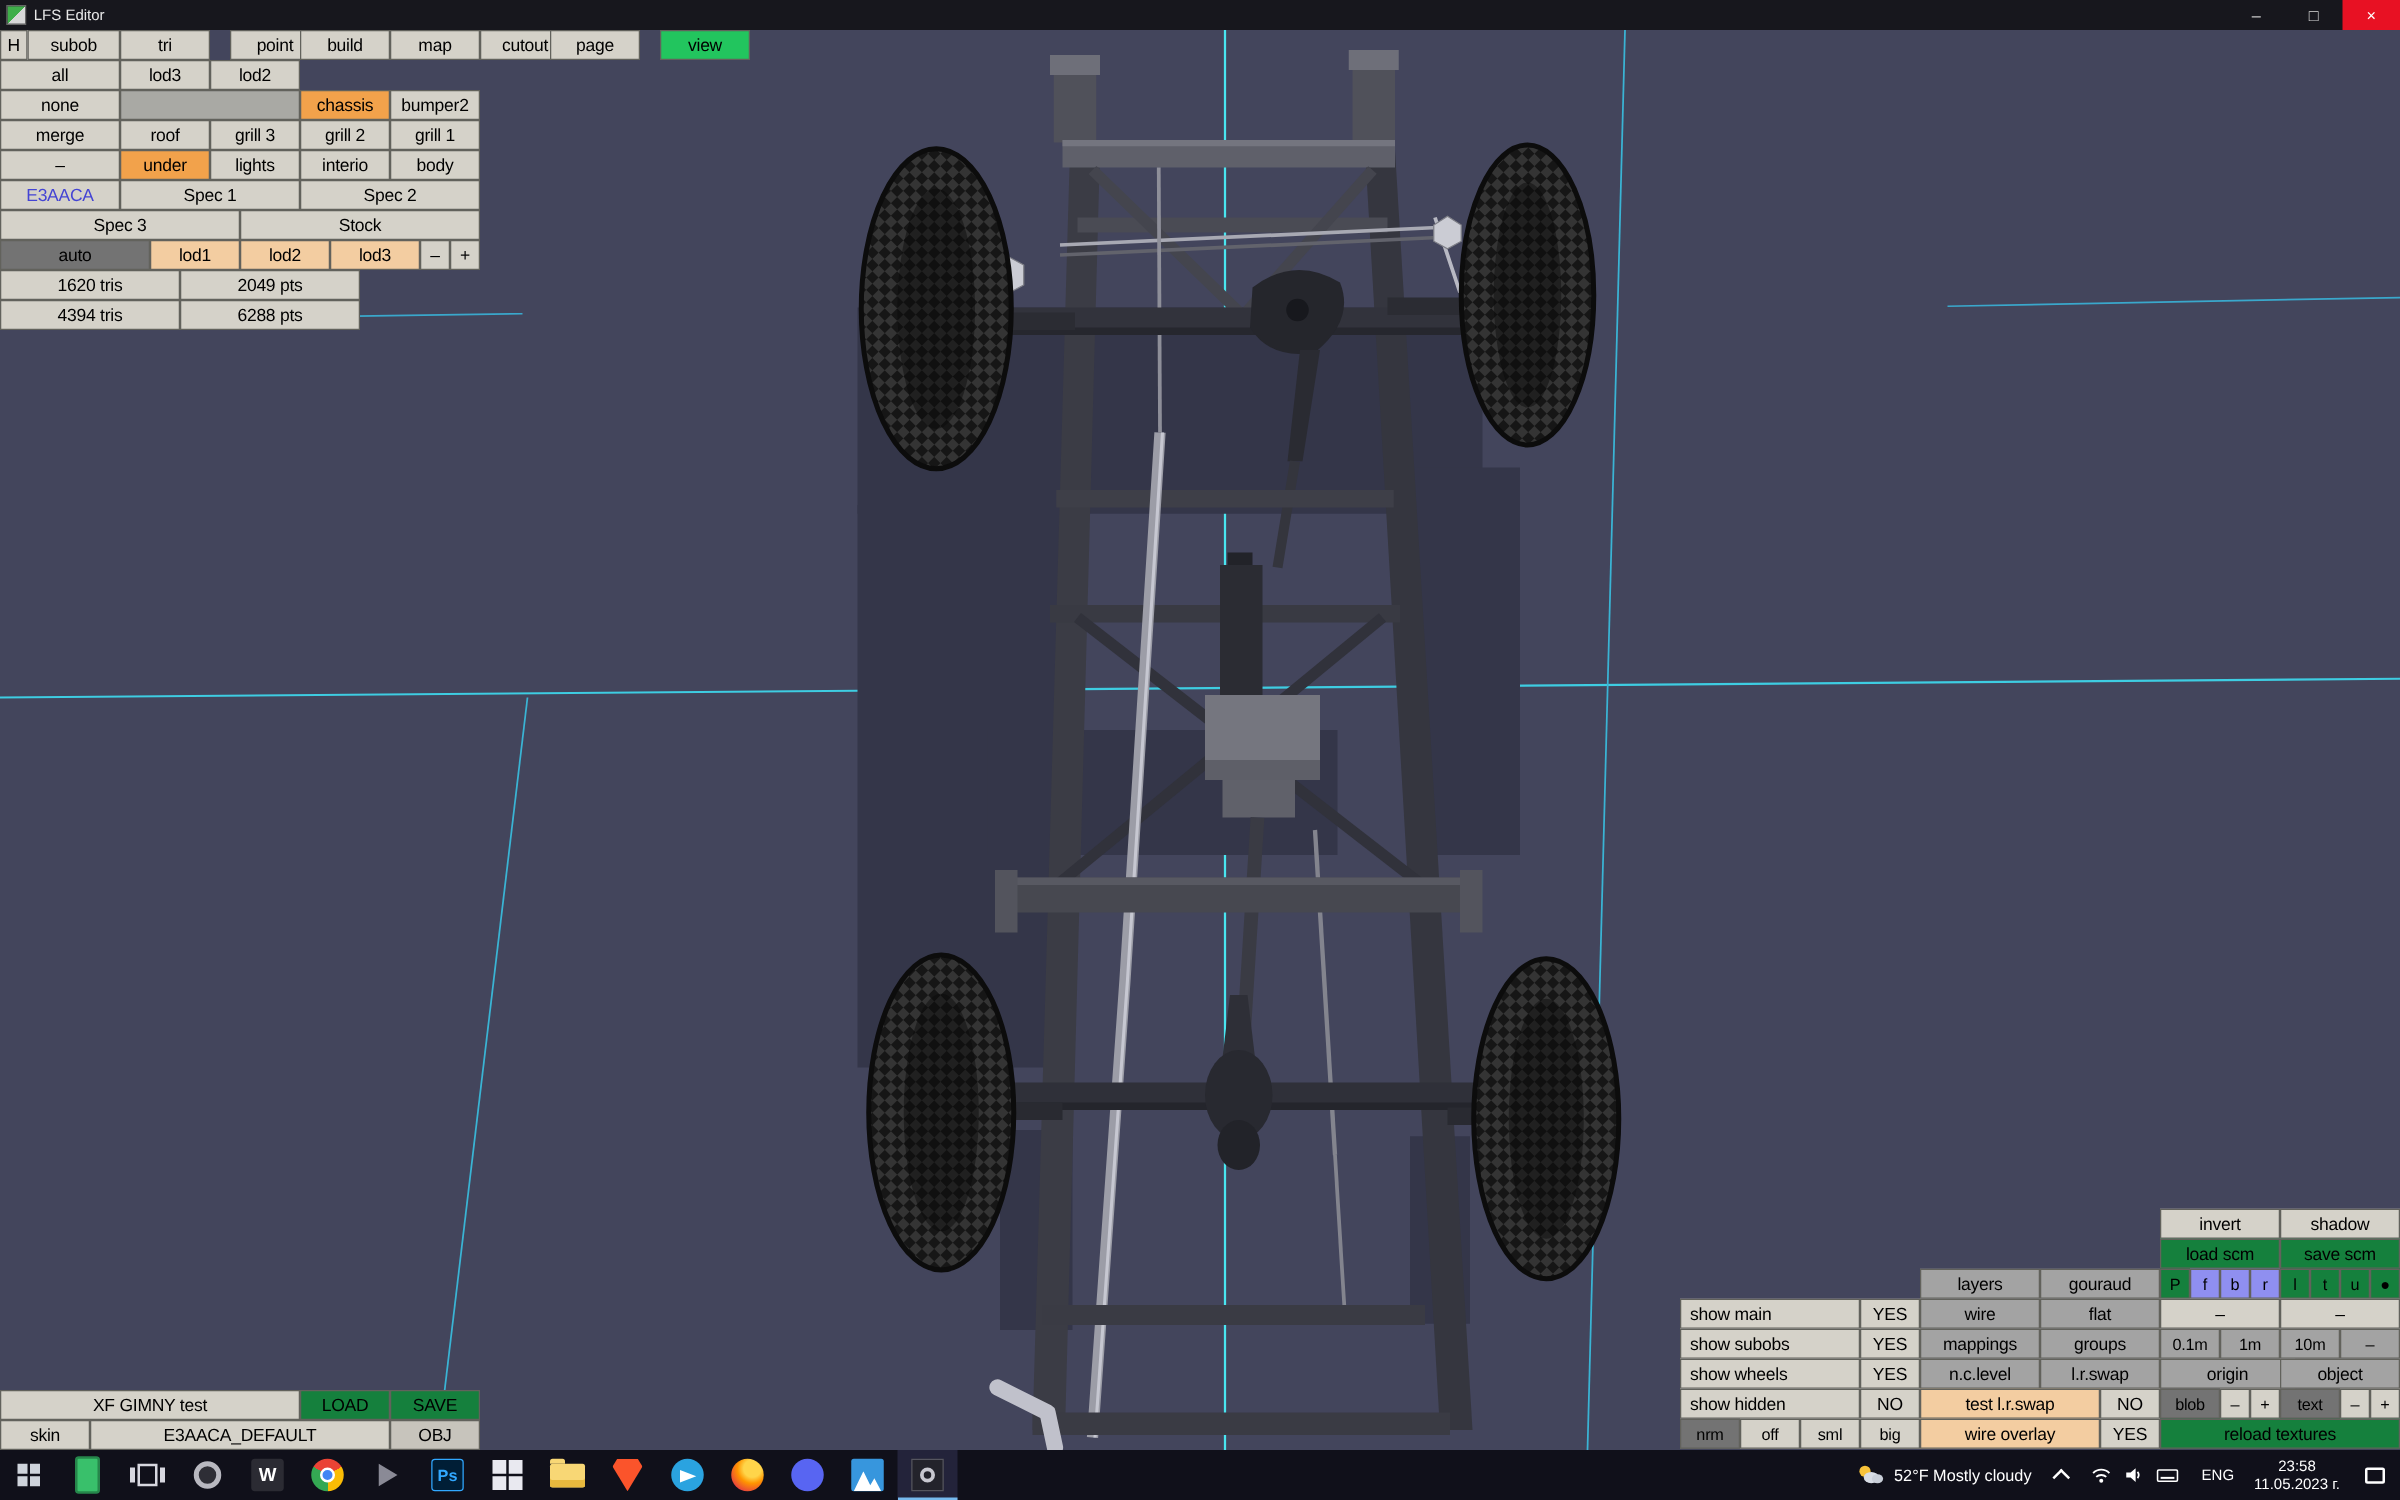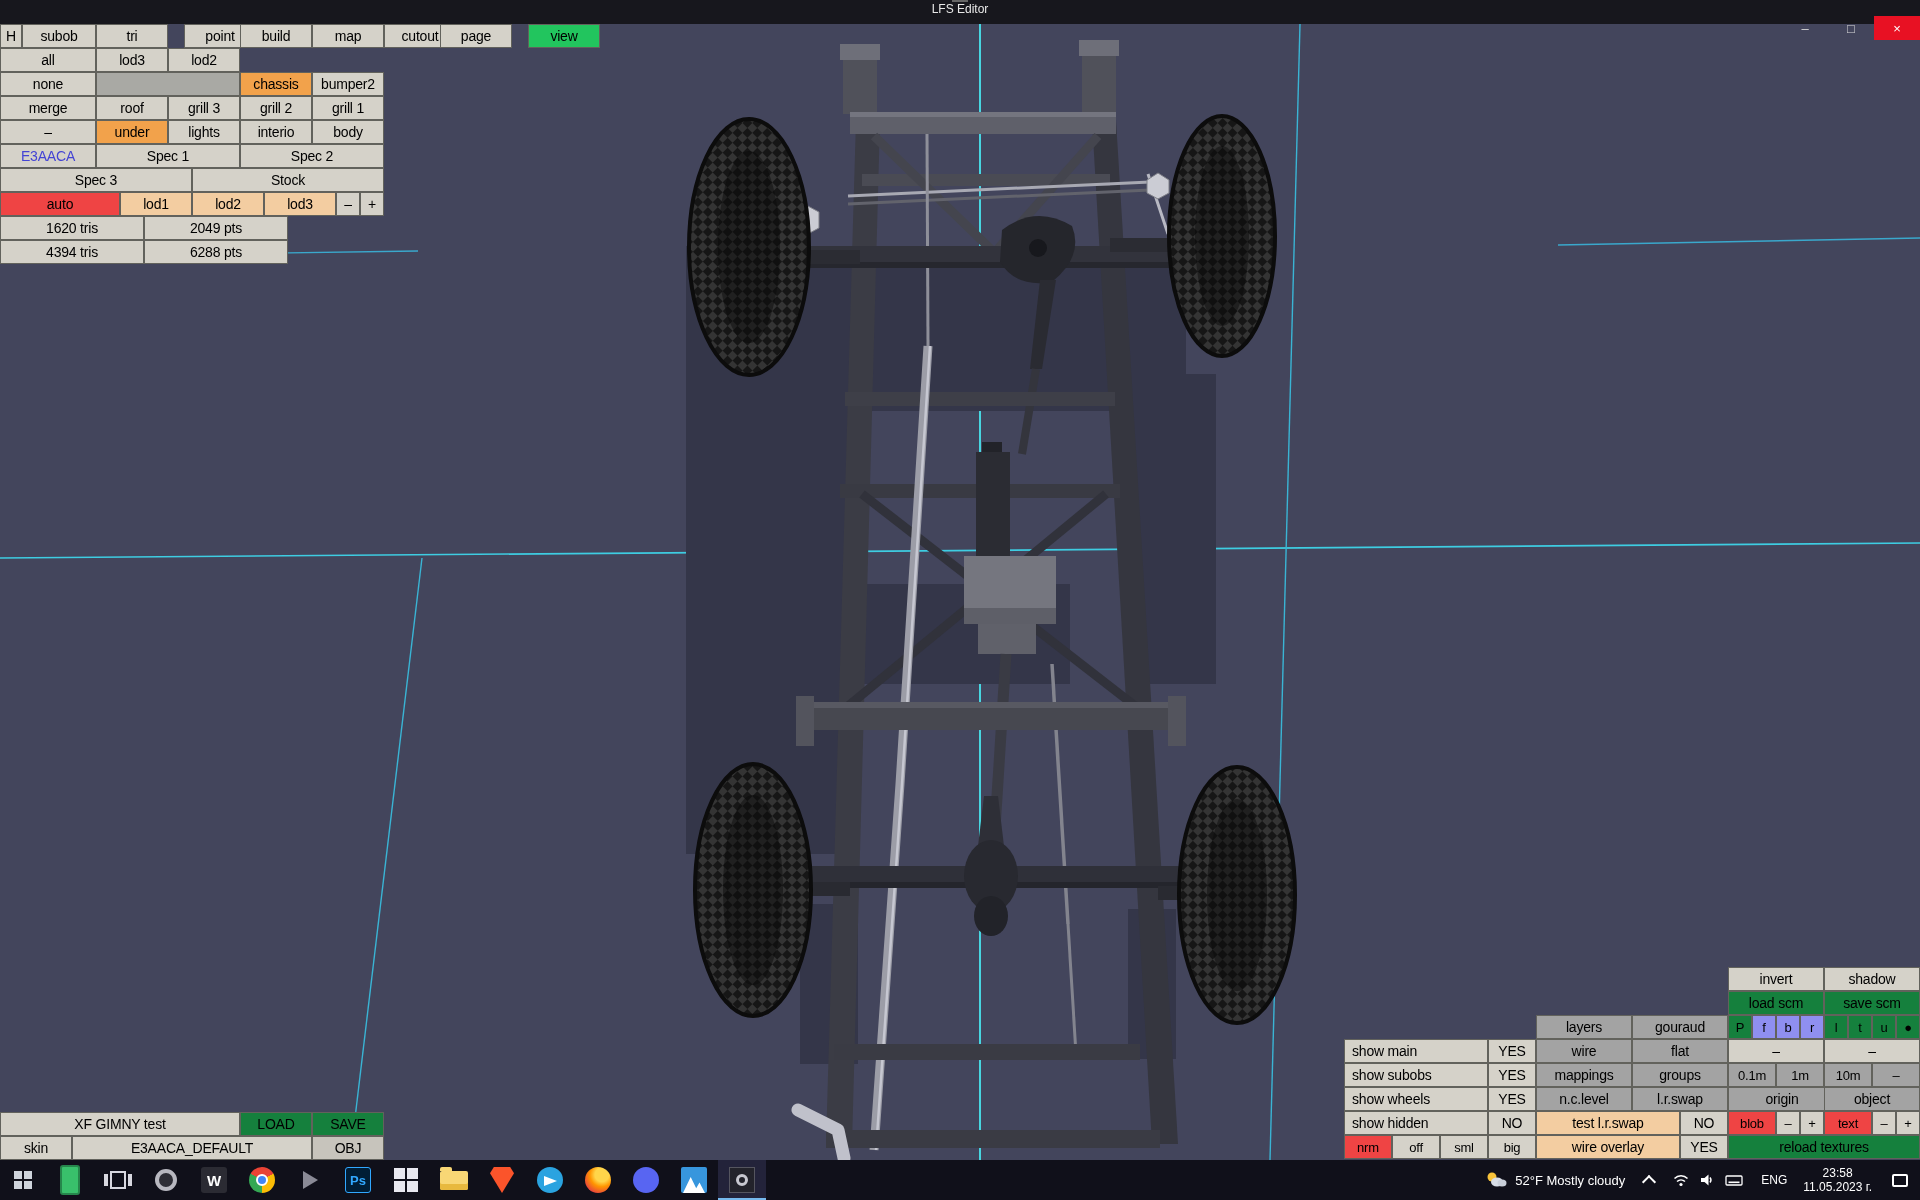--- a/index.html
+++ b/index.html
@@ -1,35 +1,35 @@
 <!DOCTYPE html>
 <html><head>
 <meta charset="utf-8">
 <style>
   html,body{margin:0;padding:0;background:#000;}
   #screen{position:relative;width:1920px;height:1200px;overflow:hidden;
     font-family:"Liberation Sans",sans-serif;background:#43455c;}
 
   
   .titlebar{position:absolute;left:0;top:0;width:1920px;height:24px;background:#17171d;
-    color:#e8e8e8;display:flex;align-items:center;font-size:12px;z-index:50;flex-direction:column;}
+    color:#e8e8e8;display:flex;align-items:center;font-size:12px;z-index:50;}
   .titlebar .appico{width:14px;height:14px;margin:0 6px 0 5px;background:linear-gradient(135deg,#3fae4a 50%,#d8d8d8 50%);border:1px solid #666;}
   .wincontrols{margin-left:auto;display:flex;height:24px;}
   .wbtn{width:46px;height:24px;display:flex;align-items:center;justify-content:center;color:#d8d8d8;font-size:13px;}
   .wbtn.close{background:#e81123;color:#fff;}
 
   
   .btn{position:absolute;height:24px;box-sizing:border-box;display:flex;align-items:center;
     justify-content:center;background:#d5d2c9;color:#000;font-size:14px;letter-spacing:-0.2px;
     border:1px solid #62625c;white-space:nowrap;overflow:hidden;z-index:40;line-height:1;}
   .btn.left{justify-content:flex-start;padding-left:7px;}
   .purple{background:#22c55e;}
   .lpurple{background:#a3a3a3;}
   .orange{background:#f2a24b;}
-  .yellow{background:#ef4444;}
+  .yellow{background:#737373;}
   .peach{background:#f3cda1;}
   .green{background:#15803d;}
   .dgray{background:#a9a9a4;}
   .mgray{background:#c7c4bc;}
   .bluesm{background:#8f8ff0;}
   .idtext{color:#4444d4;}
   .sm{font-size:13px;}
 
   
   #vp{position:absolute;left:0;top:24px;z-index:1;}

